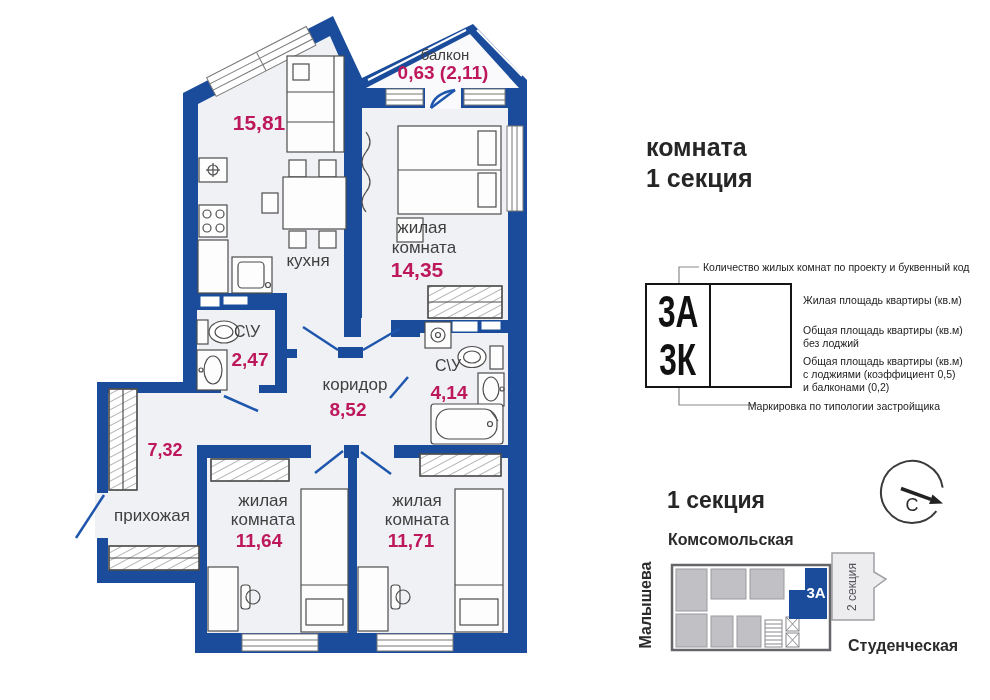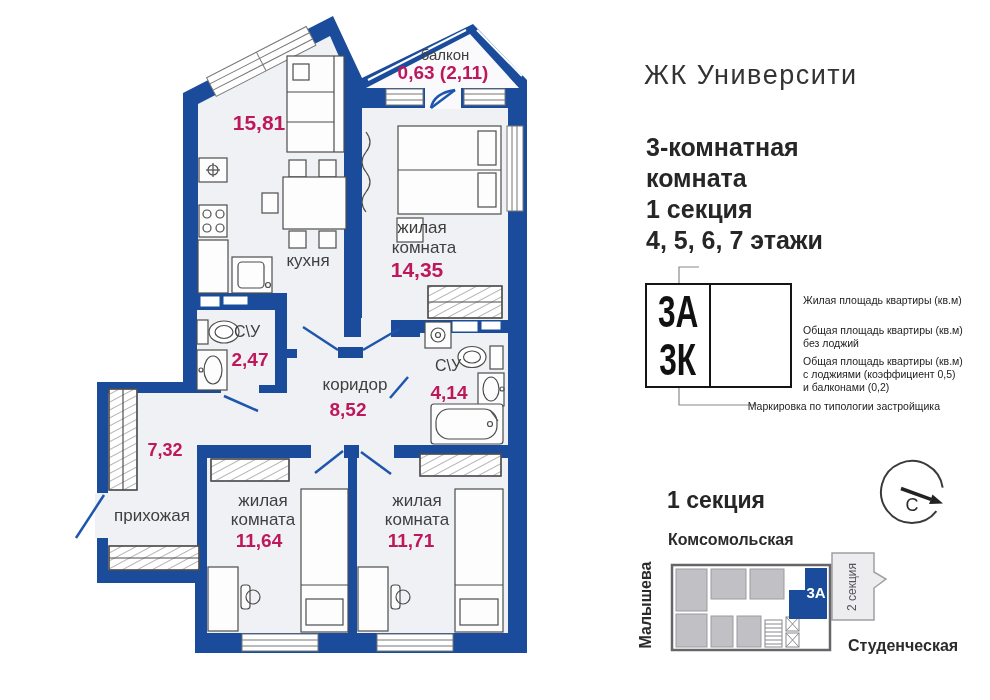--- a/index.html
+++ b/index.html
@@ -300,28 +300,26 @@
 <div class="rl num" style="left:449px;top:382px;font-size:19px">4,14</div>
 <div class="rl num" style="left:165px;top:440px;font-size:18px">7,32</div>
 <div class="rl" style="left:152px;top:506px">прихожая</div>
 <div class="rl" style="left:263px;top:491px">жилая</div>
 <div class="rl" style="left:263px;top:510px">комната</div>
 <div class="rl num" style="left:259px;top:530px;font-size:19px">11,64</div>
 <div class="rl" style="left:417px;top:491px">жилая</div>
 <div class="rl" style="left:417px;top:510px">комната</div>
 <div class="rl num" style="left:411px;top:530px;font-size:19px">11,71</div>
 
-<div class="title">ЖК Университи</div>
 <div class="subtitle">
-  <div>3-комнатная</div>
   <div>комната</div>
   <div>1 секция</div>
-  <div>4, 5, 6, 7 этажи</div>
-</div>
-
+</div>
+
+<div class="note" style="left:703px;top:261px">Количество жилых комнат по проекту и буквенный код</div>
 
 <div class="legendbox">
   <div class="codes">
     <div class="code">3А</div>
     <div class="code">3К</div>
   </div>
 </div>
 
 <div class="rowlab" style="top:294px">Жилая площадь квартиры (кв.м)</div>
 <div class="rowlab" style="top:324px">

